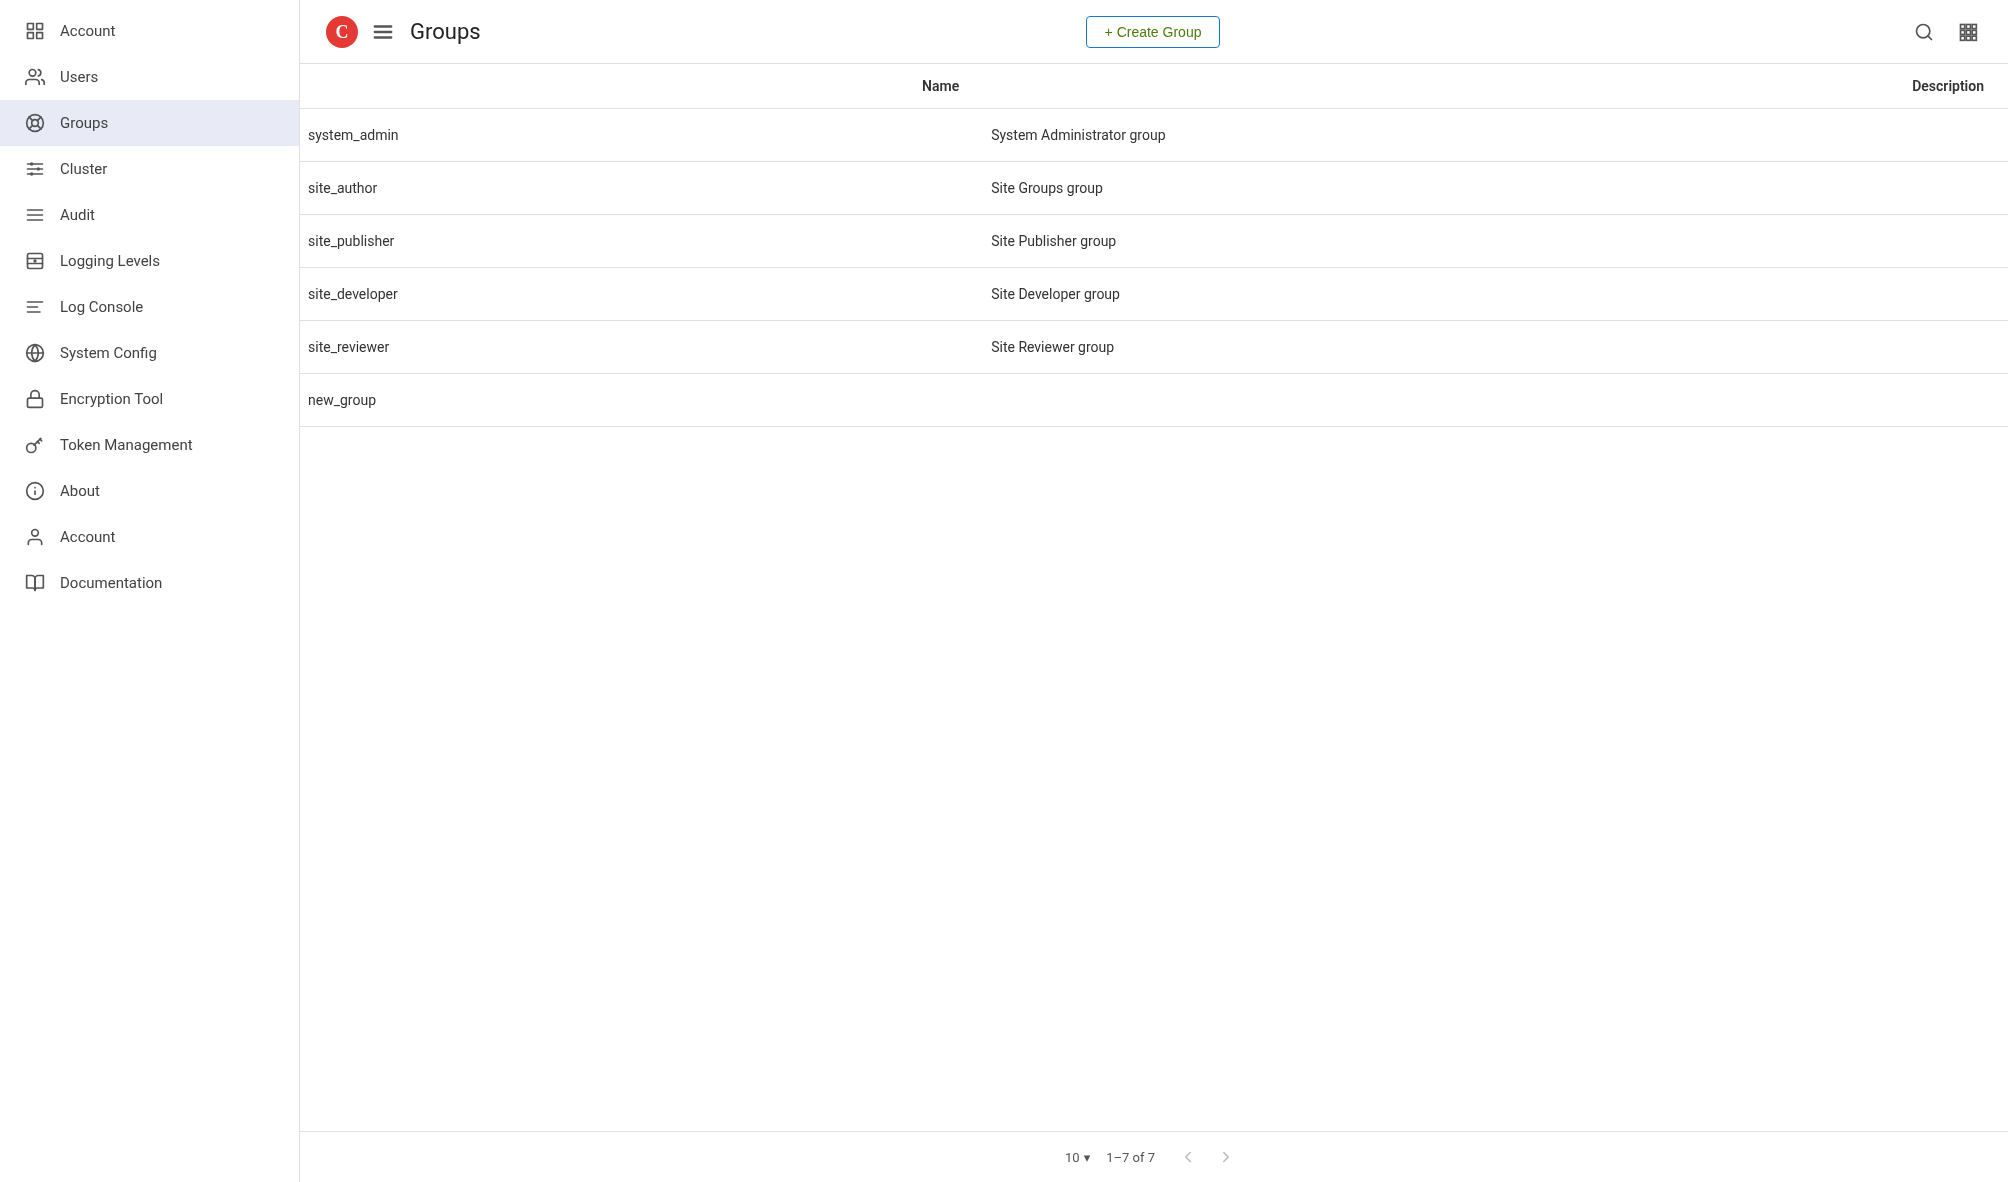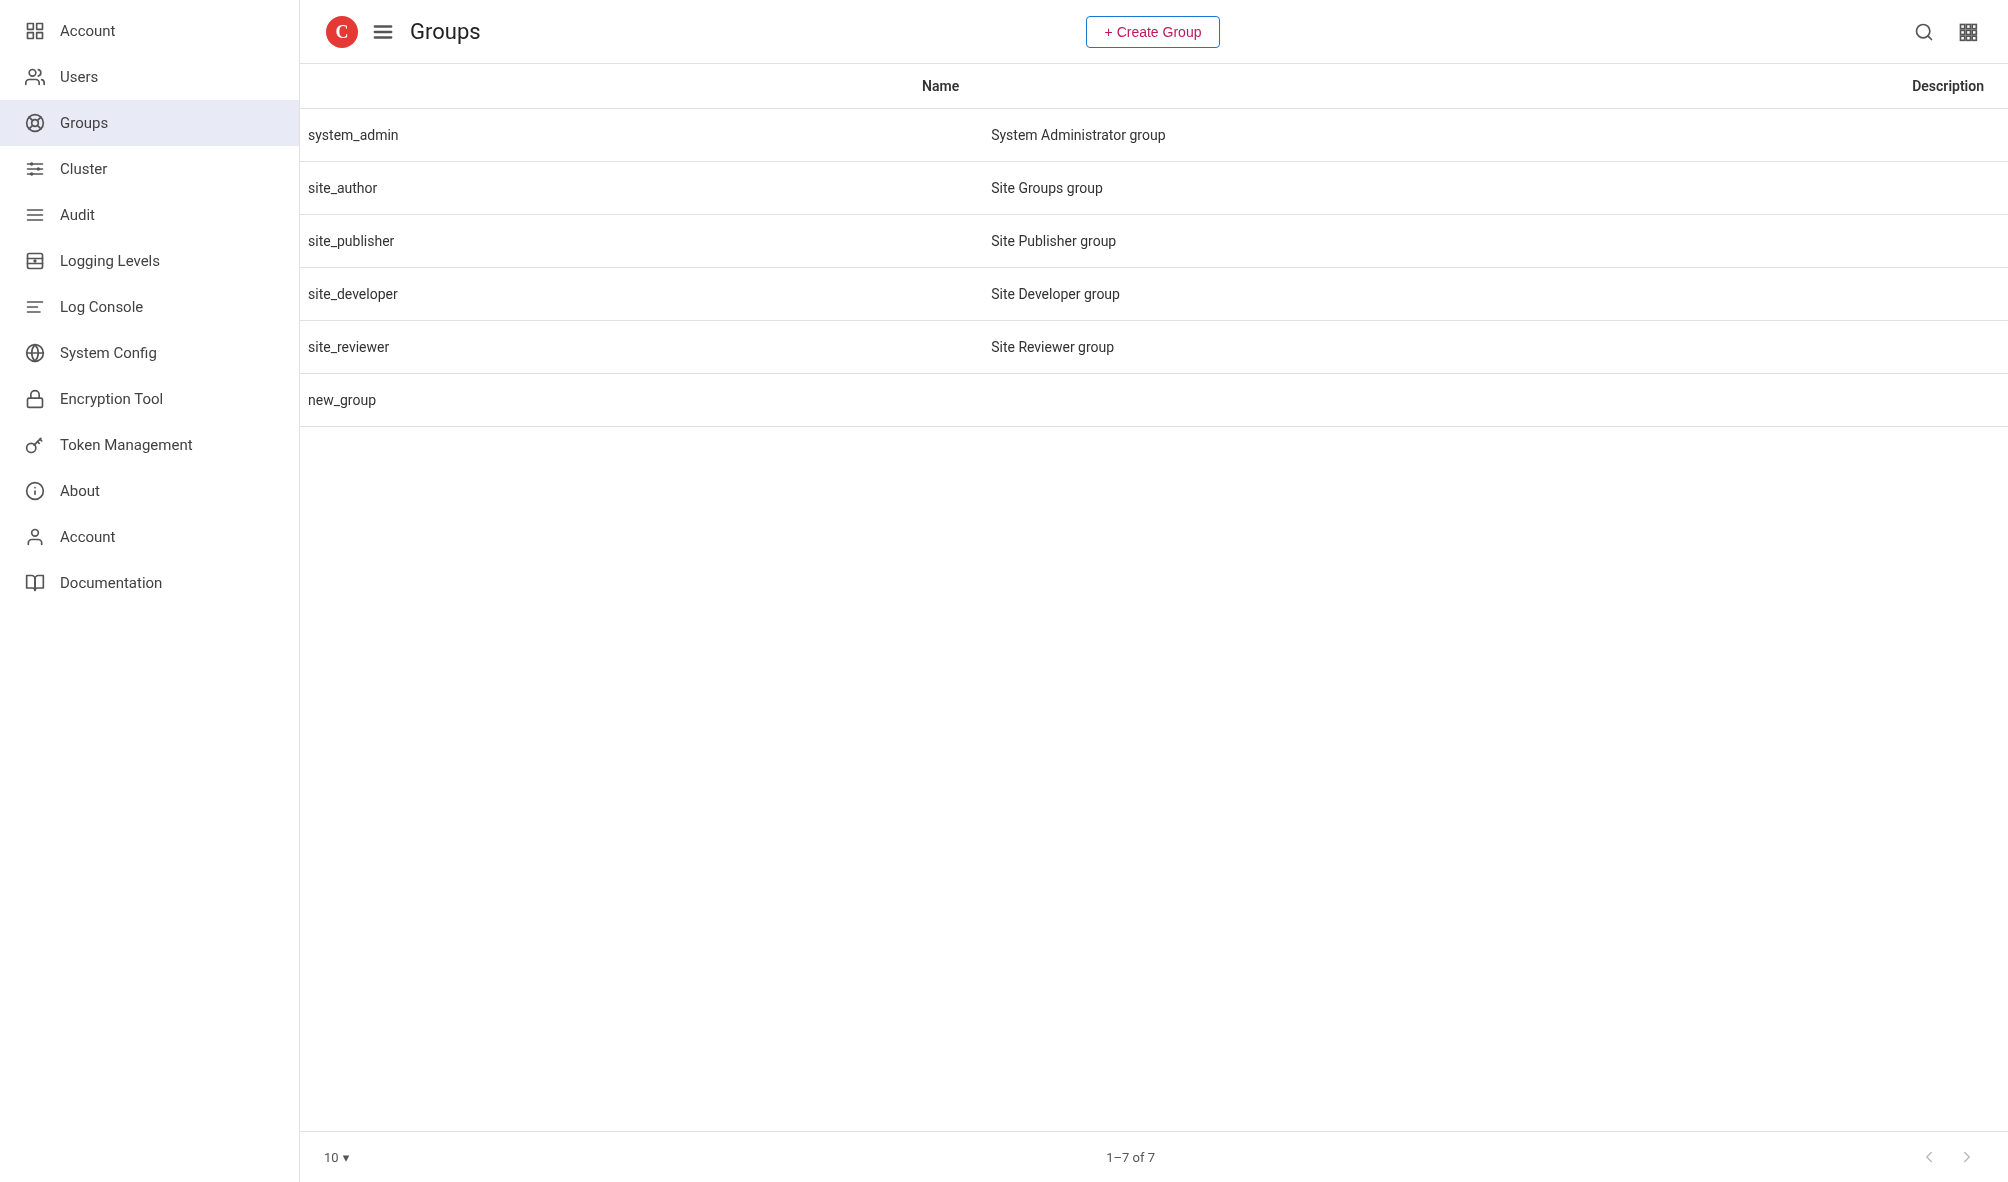--- a/index.html
+++ b/index.html
@@ -61,21 +61,21 @@
     .header-actions {
       display: flex;
       align-items: center;
       gap: 8px;
     }
     .create-group-btn {
       display: flex;
       align-items: center;
       gap: 6px;
       border: 1.5px solid #1976d2;
-      color: #be185d;
+      color: #4d7c0f;
       background: #fff;
       border-radius: 4px;
       padding: 7px 18px;
       font-size: 14px;
       font-weight: 500;
       cursor: pointer;
       transition: background 0.15s;
     }
     .header-icon-btn {
       background: none;
@@ -120,21 +120,21 @@
       font-size: 14px;
       color: #333;
     }
     .col-name { width: 40%; }
     .col-desc { width: 60%; }
 
     
     .pagination {
       display: flex;
       align-items: center;
-      justify-content: space-between;
+      justify-content: center;
       padding: 12px 24px;
       gap: 16px;
       border-top: 1px solid #e0e0e0;
       font-size: 13px;
       color: #555;
     }
     .per-page-select {
       display: flex;
       align-items: center;
       gap: 4px;

